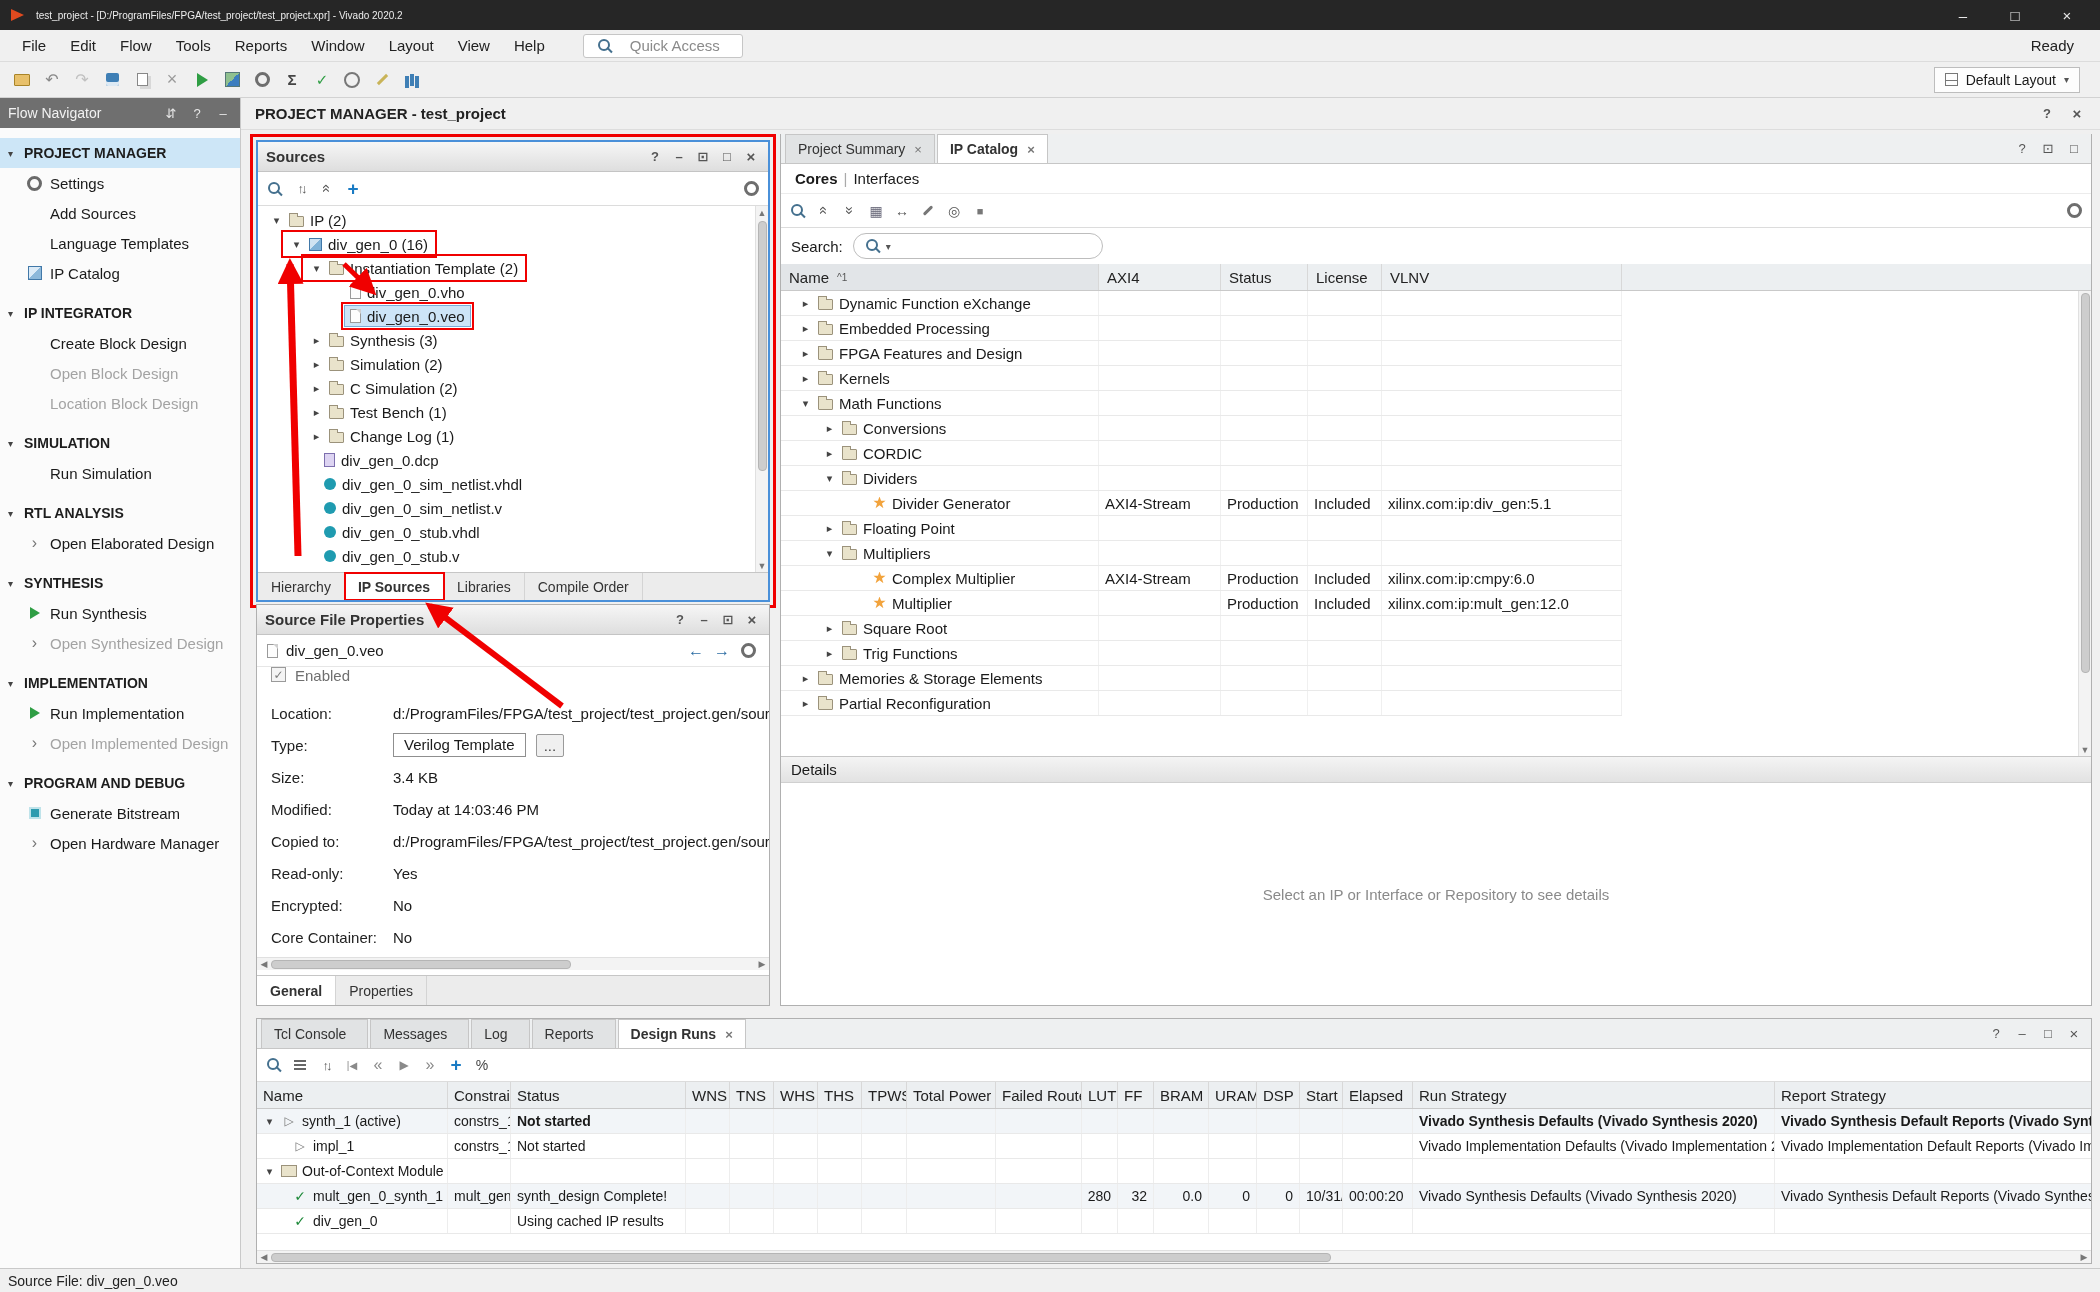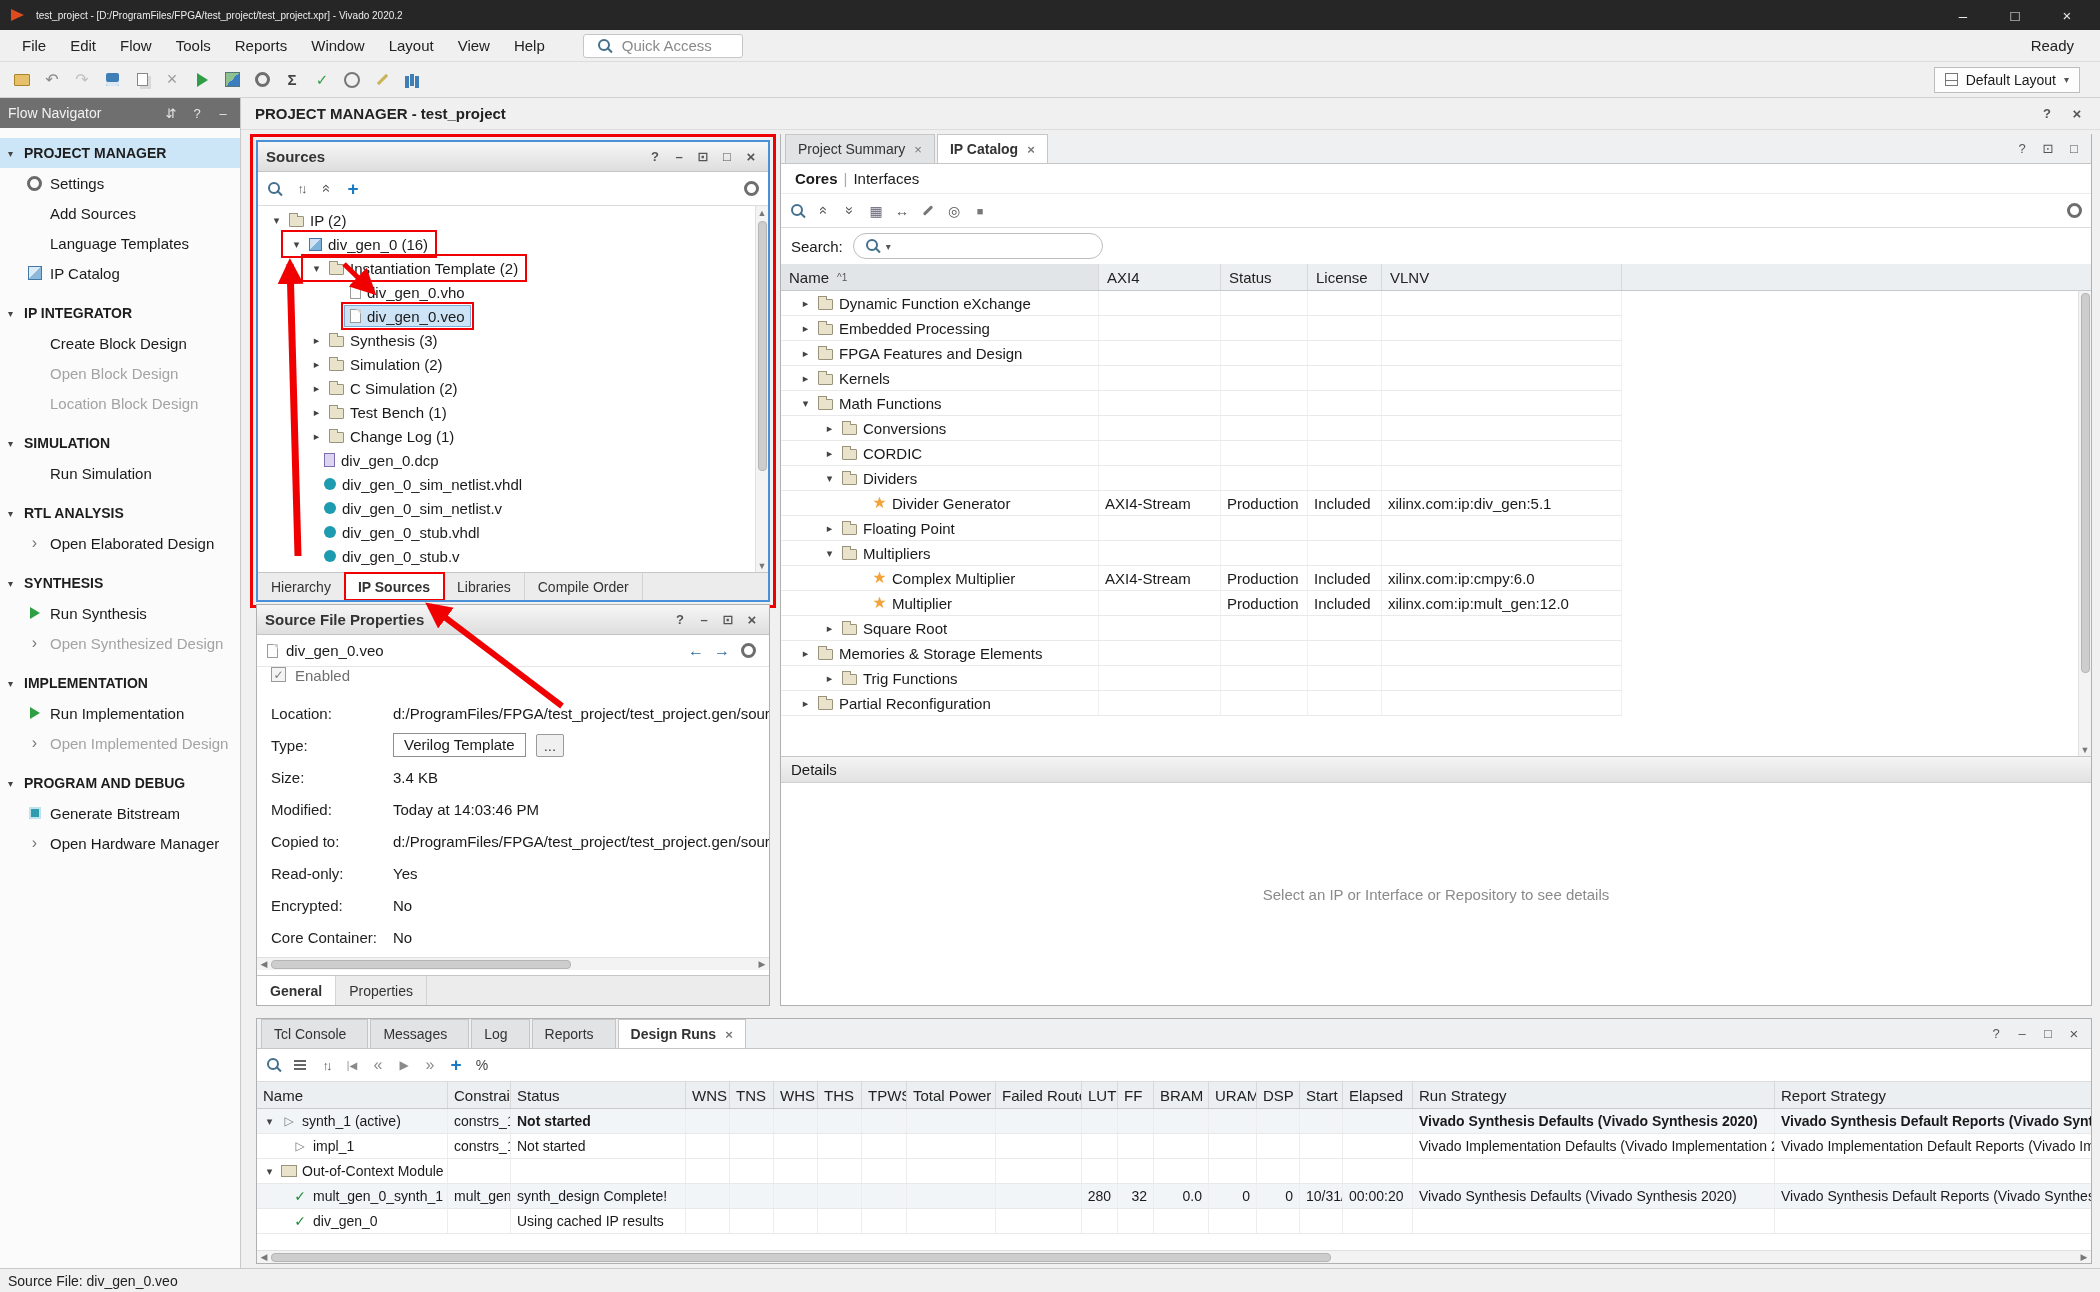--- a/index.html
+++ b/index.html
@@ -8,21 +8,21 @@
 
 
 .titlebar{position:absolute;left:0;top:0;width:2100px;height:30px;background:#262626;color:#ececec;display:flex;align-items:center;padding:0 10px;font-size:10px}
 .vivlogo{width:16px;height:16px;margin-right:10px;position:relative}
 .vivlogo::before{content:"";position:absolute;left:1px;top:2px;border-left:13px solid #e04a1f;border-top:6px solid transparent;border-bottom:6px solid transparent}
 .winbtns{margin-left:auto;display:flex;gap:34px;padding-right:14px}
 .winbtns .pb{color:#e8e8e8;font-size:15px}
 
 .menubar{position:absolute;left:0;top:30px;width:2100px;height:32px;background:#f0f0f0;border-bottom:1px solid #dcdcdc;display:flex;align-items:center;padding:10px 10px}
 .menuitem{padding:4px 12px;color:#222}
-.quickaccess{margin-left:26px;display:flex;align-items:center;gap:6px;background:#fff;border:1px solid #c6c6c6;border-radius:3px;height:24px;padding:0 10px;color:#8a8a8a;min-width:160px}
+.quickaccess{margin-left:26px;display:flex;align-items:center;gap:14px;background:#fff;border:1px solid #c6c6c6;border-radius:3px;height:24px;padding:0 10px;color:#8a8a8a;min-width:160px}
 .ready{margin-left:auto;padding-right:16px;color:#222}
 
 .maintoolbar{position:absolute;left:0;top:62px;width:2100px;height:36px;background:#f0f0f0;border-bottom:1px solid #d2d2d2;display:flex;align-items:center;gap:6px;padding:0 10px}
 .layoutsel{margin-left:auto;display:flex;align-items:center;gap:8px;border:1px solid #bdbdbd;background:#fdfdfd;height:26px;padding:0 10px;margin-right:10px;font-size:14px}
 .layoutsel .lgrid{width:13px;height:13px;border:1px solid #777;background:linear-gradient(#777 1px,transparent 1px) 0 6px/100% 100% no-repeat}
 .caret{font-size:10px;color:#555}
 
 
 .pb{width:18px;height:18px;display:inline-flex;align-items:center;justify-content:center;color:#555;font-size:13px}
 .pb-help::before{content:"?"} .pb-min::before{content:"–"} .pb-float::before{content:"⊡"}
@@ -948,37 +948,37 @@
           <span class="chev"></span>
           <span class="ticon folder"></span>
           <span>Square Root</span>
         </span>
         <span class="ccell k1"></span>
         <span class="ccell k2"></span>
         <span class="ccell k3"></span>
         <span class="ccell k4"></span>
       </div>
 
+      <div class="crow lv2 col">
+        <span class="ccell k0">
+          <span class="chev"></span>
+          <span class="ticon folder"></span>
+          <span>Trig Functions</span>
+        </span>
+        <span class="ccell k1"></span>
+        <span class="ccell k2"></span>
+        <span class="ccell k3"></span>
+        <span class="ccell k4"></span>
+      </div>
+
       <div class="crow lv1 col">
         <span class="ccell k0">
           <span class="chev"></span>
           <span class="ticon folder"></span>
           <span>Memories &amp; Storage Elements</span>
-        </span>
-        <span class="ccell k1"></span>
-        <span class="ccell k2"></span>
-        <span class="ccell k3"></span>
-        <span class="ccell k4"></span>
-      </div>
-
-      <div class="crow lv2 col">
-        <span class="ccell k0">
-          <span class="chev"></span>
-          <span class="ticon folder"></span>
-          <span>Trig Functions</span>
         </span>
         <span class="ccell k1"></span>
         <span class="ccell k2"></span>
         <span class="ccell k3"></span>
         <span class="ccell k4"></span>
       </div>
 
       <div class="crow lv1 col">
         <span class="ccell k0">
           <span class="chev"></span>

